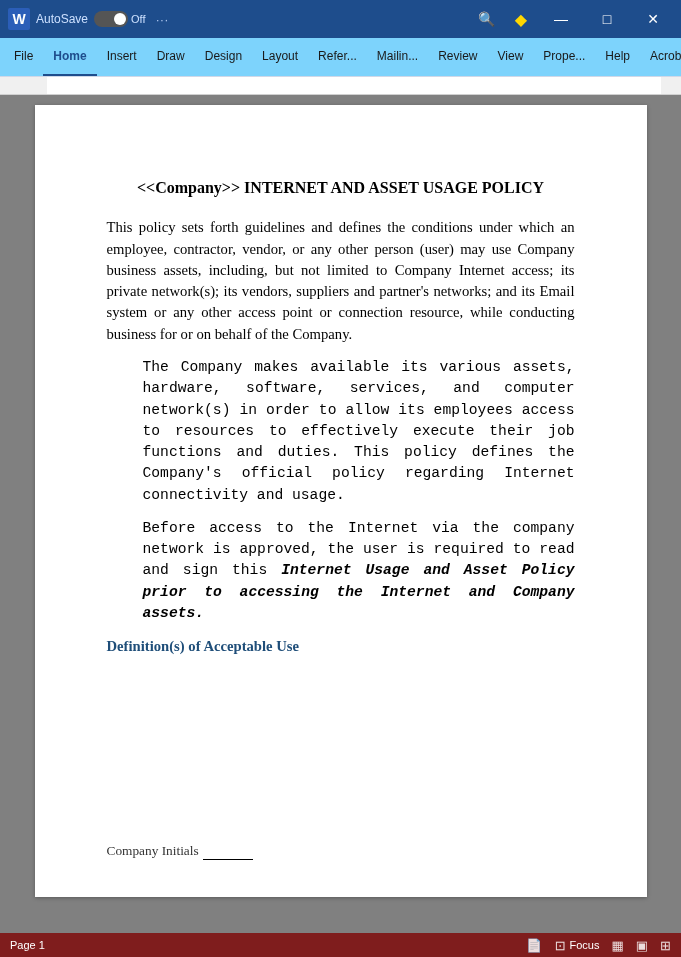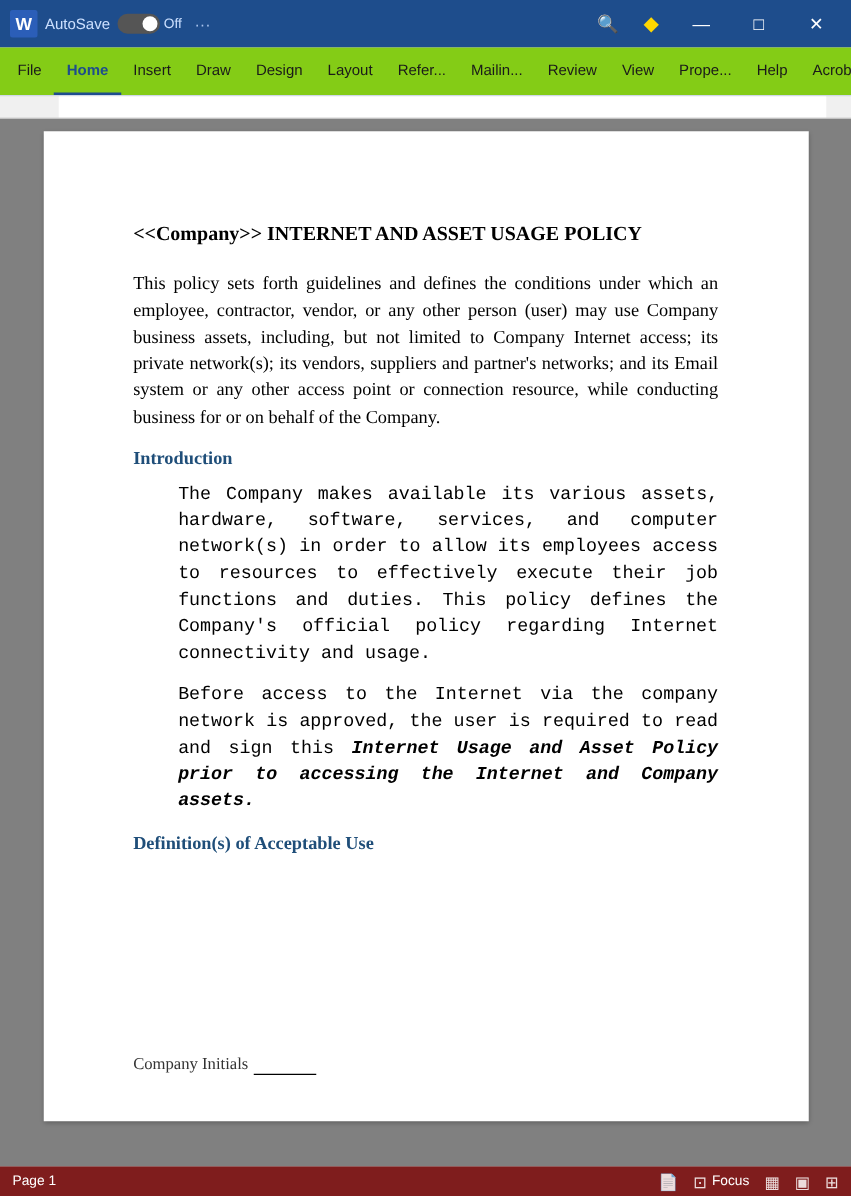--- a/index.html
+++ b/index.html
@@ -101,21 +101,21 @@
       display: flex;
       align-items: center;
       justify-content: center;
       color: white;
       cursor: pointer;
       font-size: 14px;
     }
 
     
     .ribbon {
-      background: #84cc16;
+      background: #7dd3fc;
       border-bottom: 1px solid #d0d8e8;
       flex-shrink: 0;
     }
     .ribbon-tabs {
       display: flex;
       align-items: center;
       height: 38px;
       padding: 0 4px;
       gap: 0;
     }
@@ -176,21 +176,21 @@
       box-shadow: 0 1px 4px rgba(0,0,0,0.3);
       padding: 72px 72px 72px 72px;
       position: relative;
       font-family: 'Times New Roman', Times, serif;
       font-size: 12pt;
       line-height: 1.4;
       color: #000;
     }
 
     .doc-title {
-      text-align: left;
+      text-align: center;
       font-weight: bold;
       margin-bottom: 18px;
       font-size: 12pt;
     }
 
     .doc-body p {
       margin-bottom: 12px;
       font-size: 11pt;
       line-height: 1.45;
       text-align: justify;
@@ -310,21 +310,20 @@
 </div>
 
 <div class="doc-area">
   <div class="page">
     <div class="doc-body">
 
       <div class="doc-title">&lt;&lt;Company&gt;&gt; INTERNET AND ASSET USAGE POLICY</div>
 
       <p>This policy sets forth guidelines and defines the conditions under which an employee, contractor, vendor, or any other person (user) may use Company business assets, including, but not limited to Company Internet access; its private network(s); its vendors, suppliers and partner's networks; and its Email system or any other access point or connection resource, while conducting business for or on behalf of the Company.</p>
 
-      <div class="section-heading">Introduction</div>
 
       <div class="indented-block">
         <p>The Company makes available its various assets, hardware, software, services, and computer network(s) in order to allow its employees access to resources to effectively execute their job functions and duties. This policy defines the Company's official policy regarding Internet connectivity and usage.</p>
         <p>
           <span>Before access to the Internet via the company network is approved, the user is required to read and sign this </span><span class="italic-bold">Internet Usage and Asset Policy prior to accessing the Internet and Company assets.</span>
         </p>
       </div>
 
       <div class="section-heading">Definition(s) of Acceptable Use</div>
 

